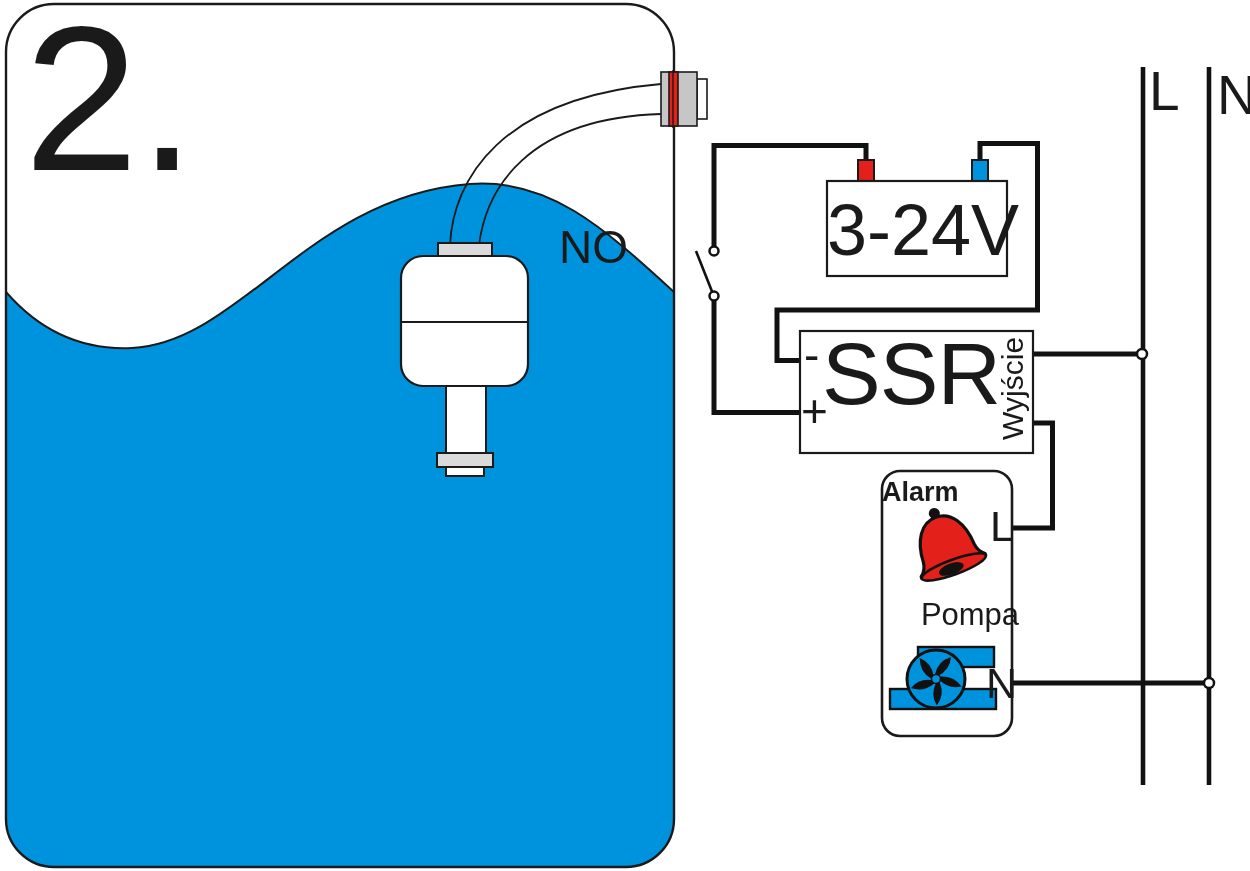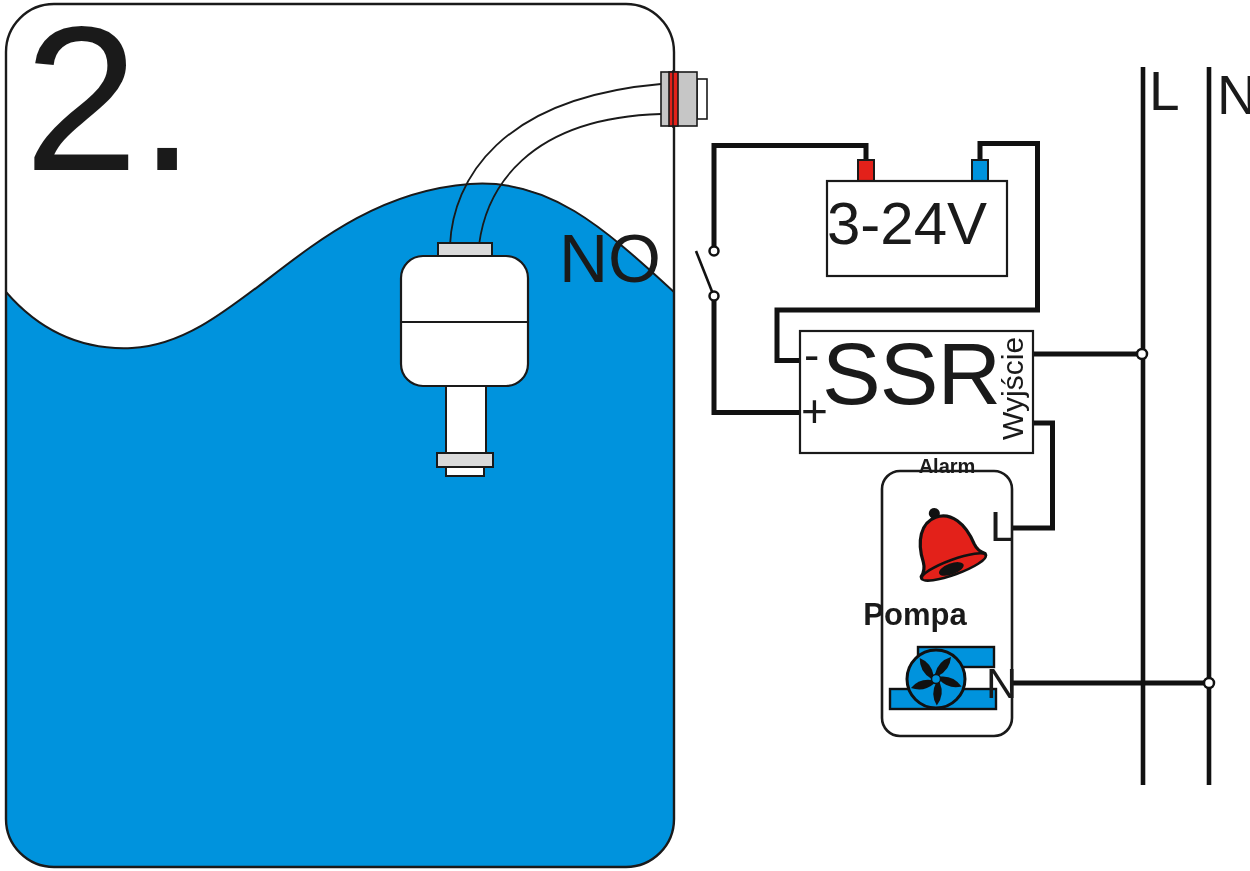--- a/index.html
+++ b/index.html
@@ -3,29 +3,29 @@
 <meta charset="utf-8">
 <style>
   html,body{margin:0;padding:0;background:#ffffff;}
   #stage{
     position:relative;width:1250px;height:871px;background:#ffffff;overflow:hidden;
     font-family:"Liberation Sans","DejaVu Sans",sans-serif;color:#1a1a1a;
   }
   #diagram-svg{position:absolute;left:0;top:0;}
   .label{position:absolute;line-height:1;white-space:nowrap;color:#1a1a1a;}
   .lbl-step{left:24px;top:-4px;font-size:206px;}
-  .lbl-no{left:559px;top:224px;font-size:68px;}
-  .lbl-psu{left:827px;top:194px;width:152px;text-align:center;font-size:60px;}
+  .lbl-no{left:559px;top:224px;font-size:46px;}
+  .lbl-psu{left:827px;top:194px;width:152px;text-align:center;font-size:72px;}
   .lbl-ssr{left:822px;top:330px;font-size:88px;letter-spacing:-1px;}
   .lbl-minus{left:804px;top:332px;font-size:46px;}
   .lbl-plus{left:801px;top:388px;font-size:46px;}
   .lbl-wyjscie{left:998px;top:346px;height:94px;font-size:30px;
     writing-mode:vertical-rl;transform:rotate(180deg);}
-  .lbl-alarm{left:882px;top:456px;width:130px;text-align:center;font-size:20px;font-weight:bold;}
-  .lbl-pompa{left:850px;top:599px;width:130px;text-align:center;font-size:31px;font-weight:bold;}
+  .lbl-alarm{left:882px;top:479px;width:130px;font-size:27px;font-weight:bold;}
+  .lbl-pompa{left:905px;top:599px;width:130px;text-align:center;font-size:31px;font-weight:normal;}
   .lbl-alarm-l{left:990px;top:505px;font-size:43px;}
   .lbl-pompa-n{left:986px;top:662px;font-size:43px;}
   .lbl-mains-l{left:1149px;top:64px;font-size:55px;}
   .lbl-mains-n{left:1217px;top:68px;font-size:55px;}
 </style>
 </head>
 <body>
 
 <div id="stage">
 

